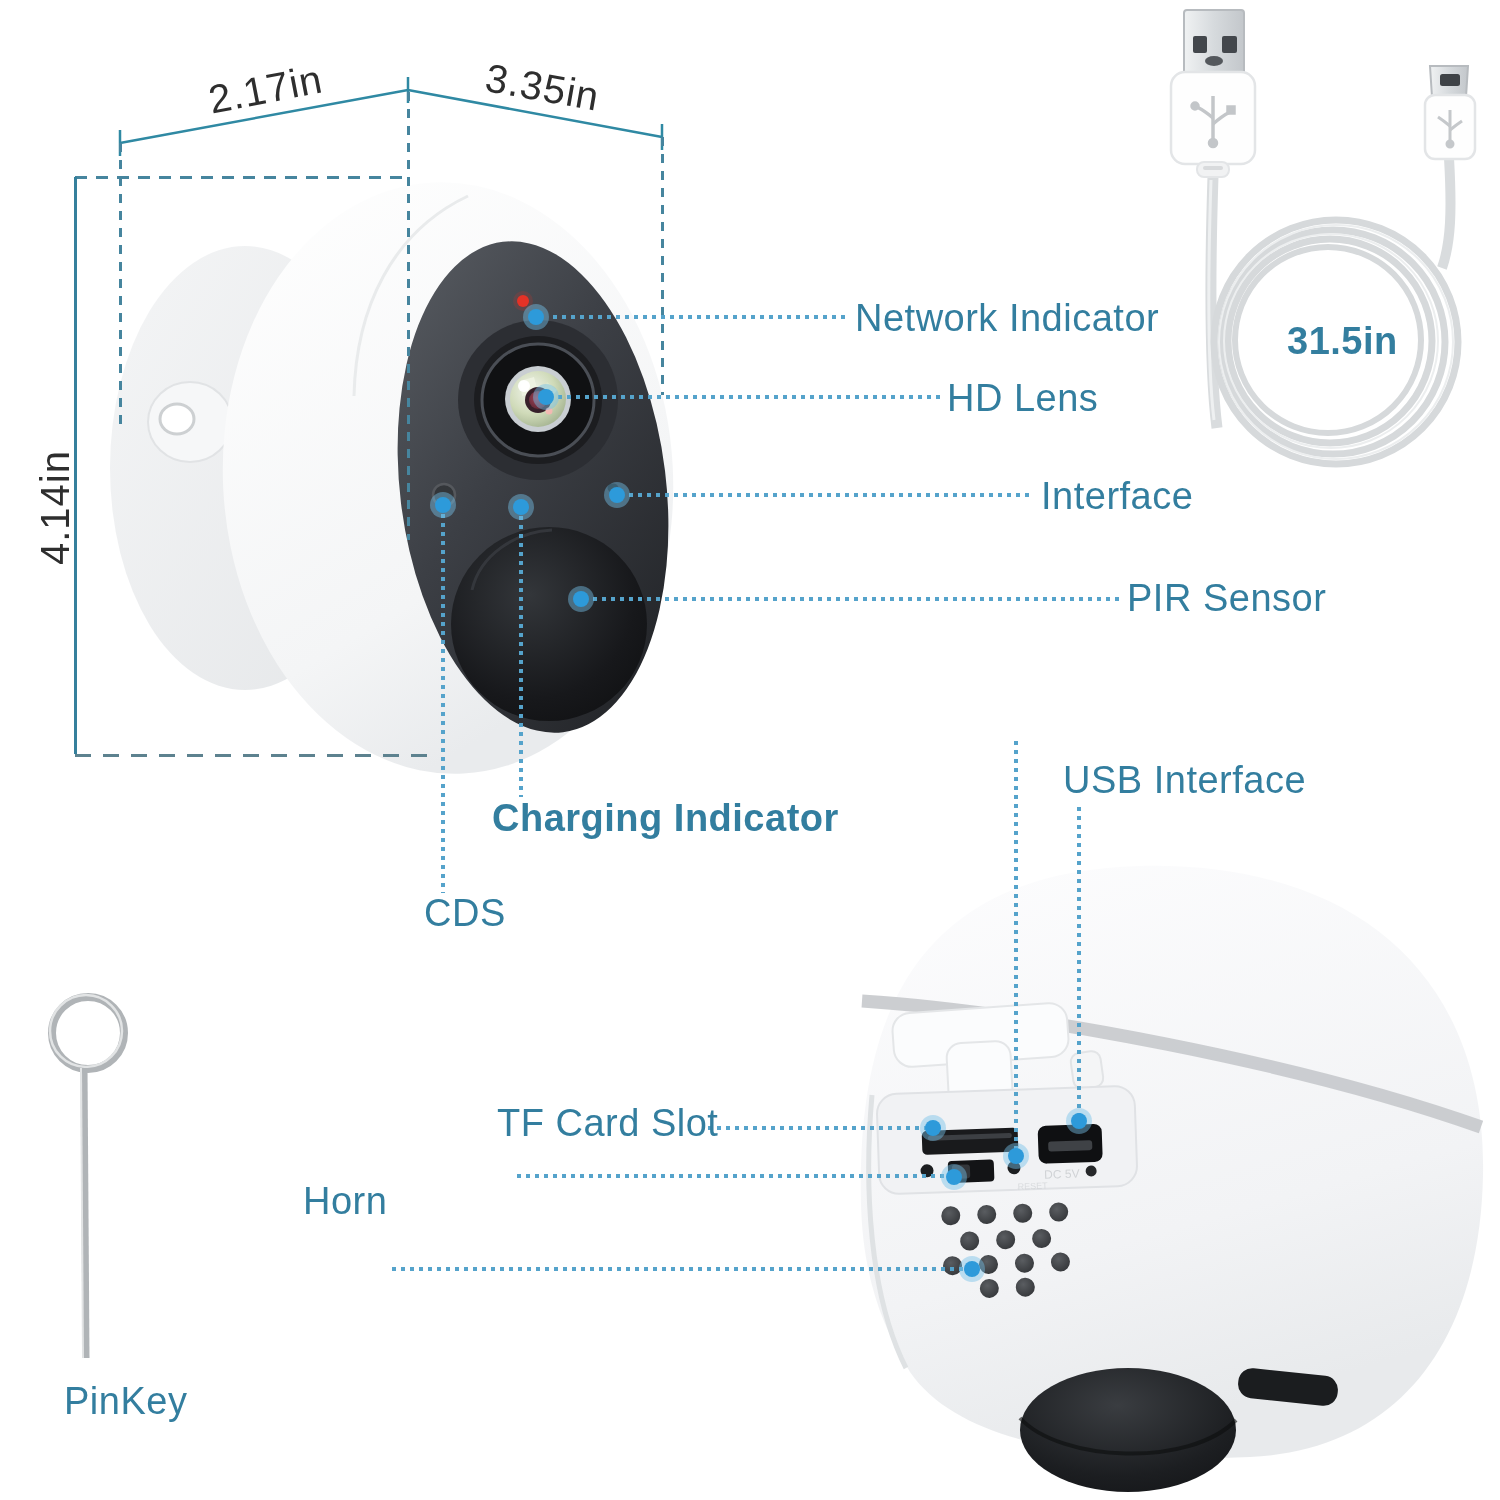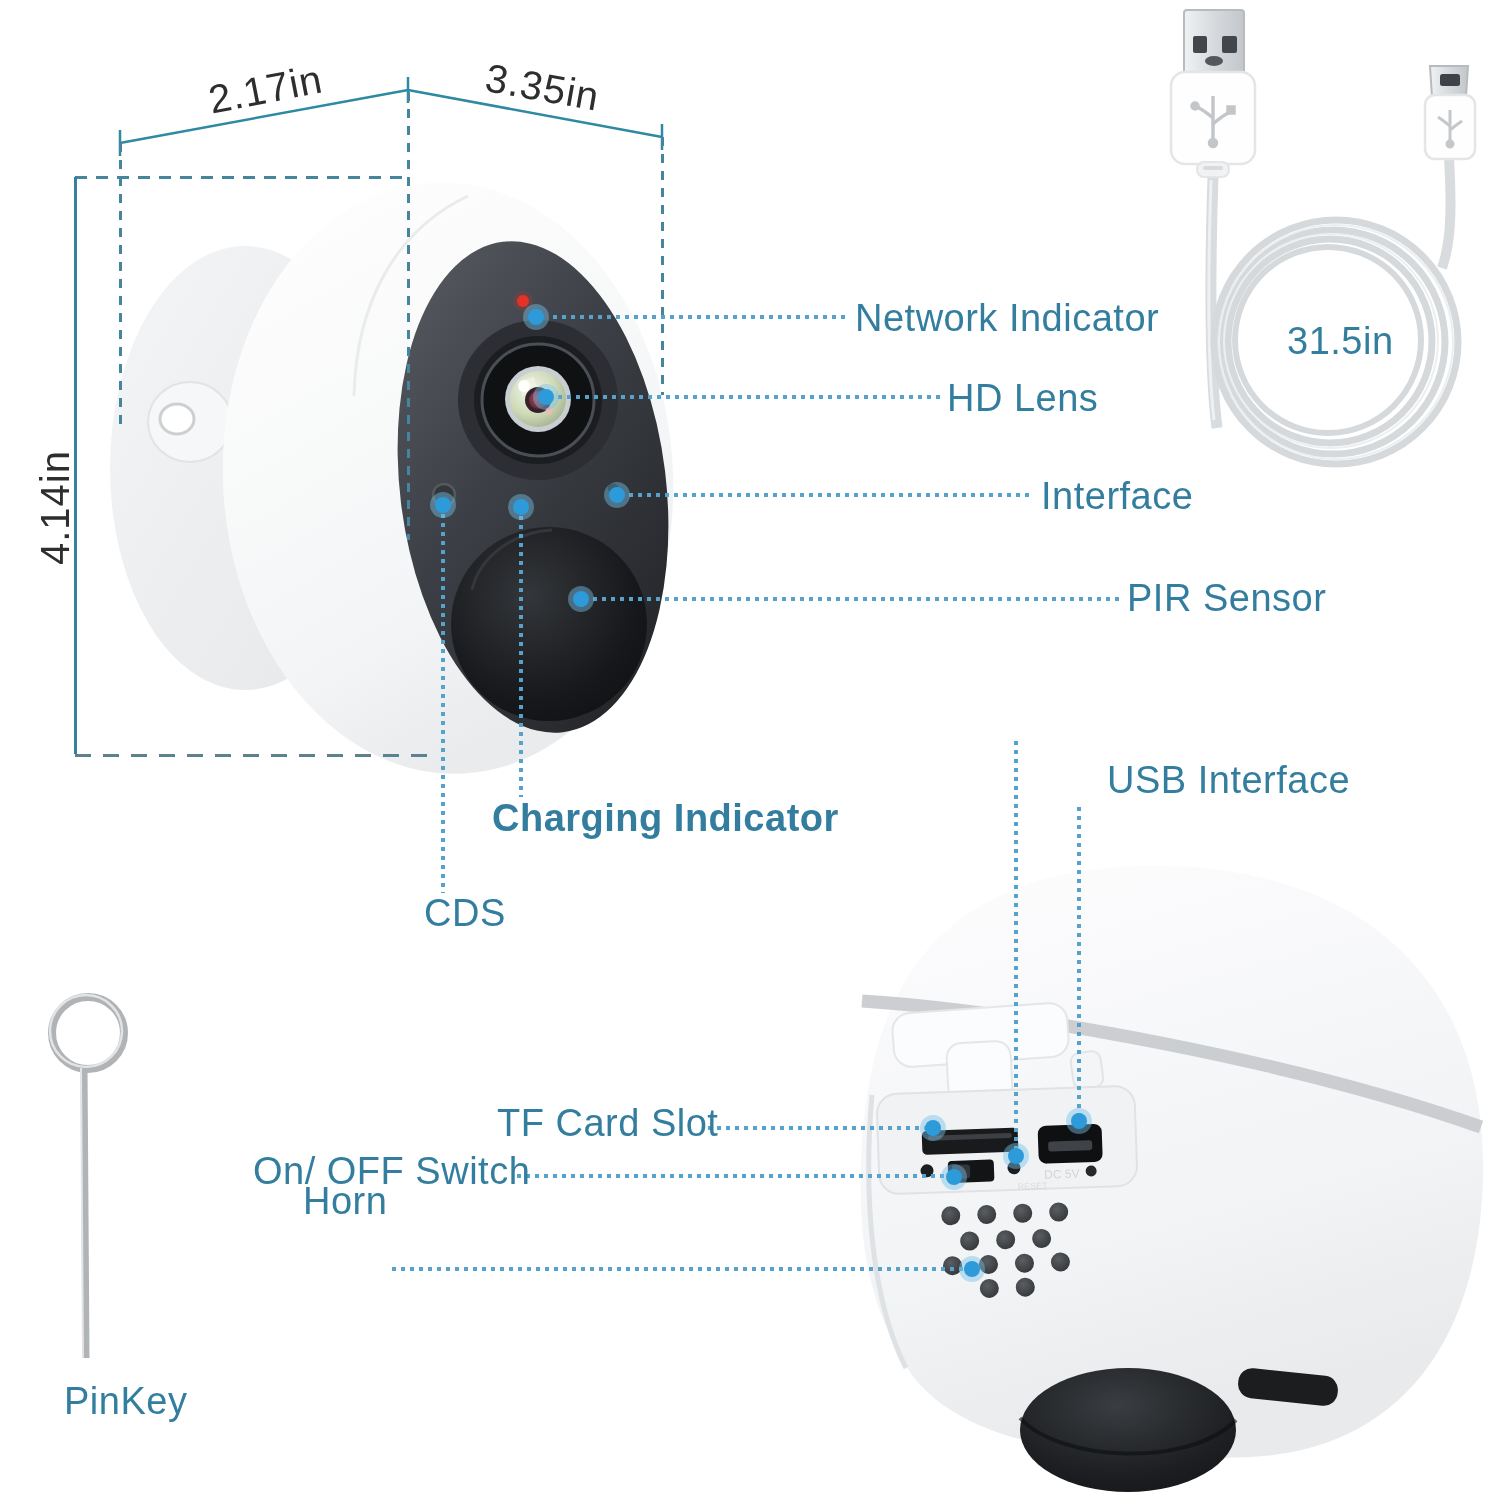--- a/index.html
+++ b/index.html
@@ -274,22 +274,21 @@
   <div class="marker" style="left:925px;top:1120px;"></div>
   <div class="marker" style="left:1008px;top:1148px;"></div>
   <div class="marker" style="left:1071px;top:1113px;"></div>
   <div class="marker" style="left:946px;top:1169px;"></div>
   <div class="marker" style="left:964px;top:1261px;"></div>
 
   <div class="lbl" style="left:855px;top:299px;">Network Indicator</div>
   <div class="lbl" style="left:947px;top:379px;">HD Lens</div>
   <div class="lbl" style="left:1041px;top:477px;">Interface</div>
   <div class="lbl" style="left:1127px;top:579px;">PIR Sensor</div>
-  <div class="lbl" style="left:1063px;top:761px;margin-left:44px;">USB Interface</div>
+  <div class="lbl" style="left:1063px;top:761px;">USB Interface</div>
   <div class="lbl" style="left:492px;top:799px;font-weight:bold;">Charging Indicator</div>
   <div class="lbl" style="left:424px;top:894px;">CDS</div>
   <div class="lbl" style="left:497px;top:1104px;">TF Card Slot</div>
-  <div class="lbl" style="left:253px;top:1152px;">On/ OFF Switch</div>
   <div class="lbl" style="left:303px;top:1182px;">Horn</div>
-  <div class="lbl" style="left:1287px;top:322px;">31.5in</div>
+  <div class="lbl" style="left:1287px;top:322px;font-weight:bold;">31.5in</div>
   <div class="lbl" style="left:64px;top:1382px;">PinKey</div>
 
 </div>
 
 </body></html>

